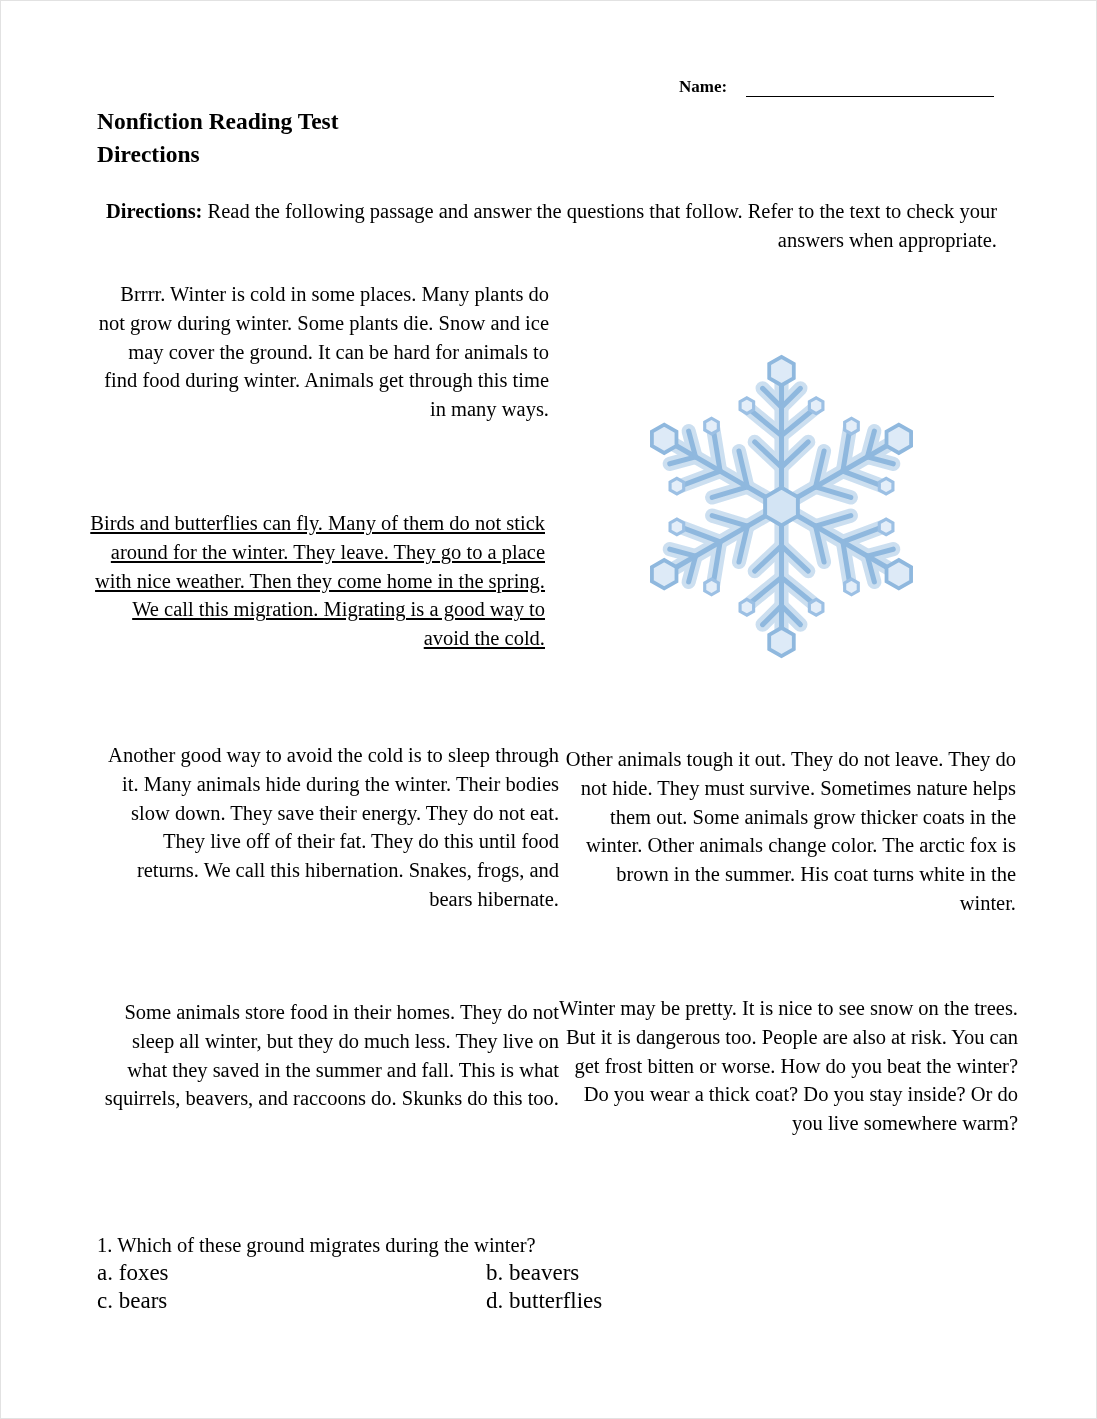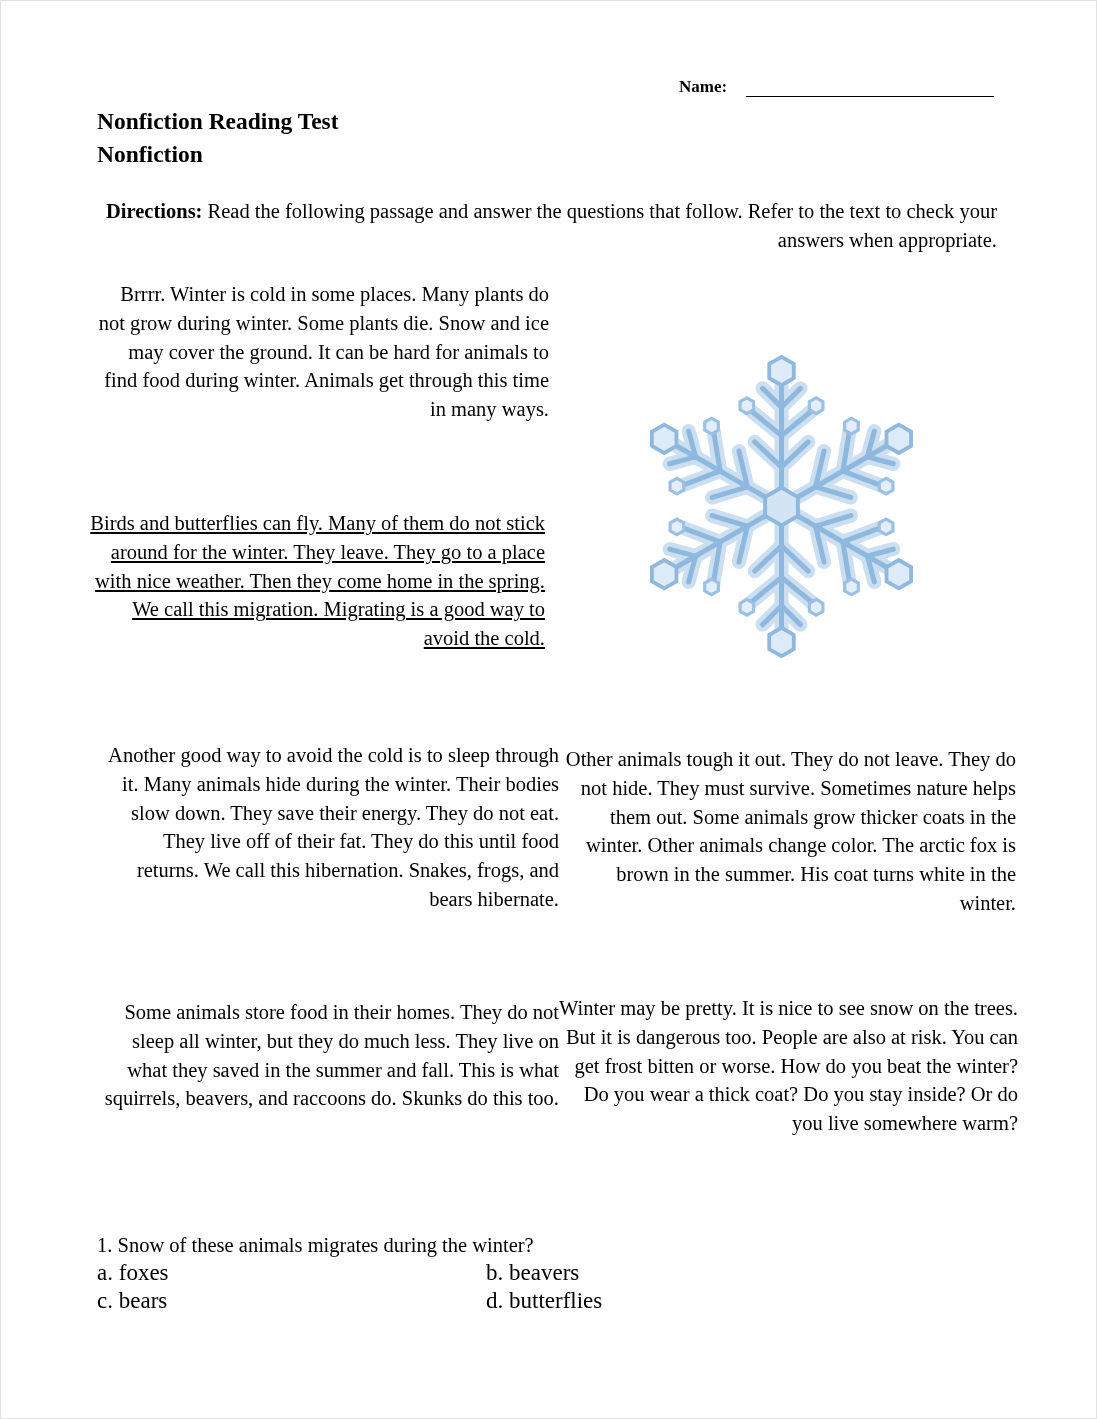--- a/index.html
+++ b/index.html
@@ -45,21 +45,21 @@
 
 <div class="page">
 
   <div class="abs name-row" style="left:678px; top:76px; width:315px;gap:12px;">
     <span>Name:</span>
     <span class="name-blank"></span>
   </div>
 
   <div class="abs" style="left:96px; top:104px;">
     <div class="title-line">Nonfiction Reading Test</div>
-    <div class="title-line">Nonfiction</div>
+    <div class="title-line">Directions</div>
   </div>
 
   <div class="abs body-text" style="left:96px; top:196px; width:900px;">
     <span class="bold">Directions:</span>
     <span>Read the following passage and answer the questions that follow. Refer to the text to check your answers when appropriate.</span>
   </div>
 
   <div class="abs body-text" style="left:96px; top:279px; width:452px;">Brrrr. Winter is cold in some places. Many plants do not grow during winter. Some plants die. Snow and ice may cover the ground. It can be hard for animals to find food during winter.  Animals get through this time in many ways.</div>
 
   <svg class="abs" style="left:598px; top:348px;" width="365" height="315" viewBox="-100 -100 200 200" aria-hidden="true">
@@ -103,21 +103,21 @@
 
   <div class="abs body-text" style="left:557px; top:744px; width:458px;">Other animals tough it out. They do not leave. They do not hide. They must survive. Sometimes nature helps them out. Some animals grow thicker coats in the winter. Other animals change color. The arctic fox is brown in the summer. His coat turns white in the winter.</div>
 
   <div class="abs body-text" style="left:96px; top:997px; width:462px;">Some animals store food in their homes. They do not sleep all winter, but they do much less.  They live on what they saved in the summer and fall. This is what squirrels, beavers, and raccoons do. Skunks do this too.</div>
 
   <div class="abs body-text" style="left:557px; top:993px; width:460px;">Winter may be pretty. It is nice to see snow on the trees. But it is dangerous too. People are also at risk. You can get frost bitten or worse. How do you beat the winter? Do you wear a thick coat? Do you stay inside? Or do you live somewhere warm?</div>
 
   <div class="abs" style="left:96px; top:1230px; width:720px;">
     <div class="question-text">
       <span>1.</span>
-      <span>Snow of these animals migrates during the winter?</span>
+      <span>Which of these ground migrates during the winter?</span>
     </div>
     <div class="options-grid">
       <div class="option">
         <span>a.</span>
         <span>foxes</span>
       </div>
       <div class="option">
         <span>b.</span>
         <span>beavers</span>
       </div>

